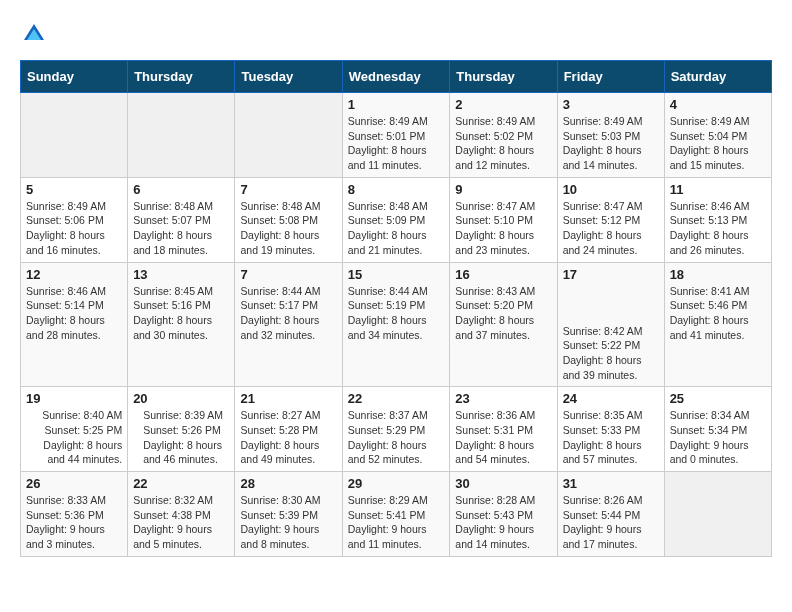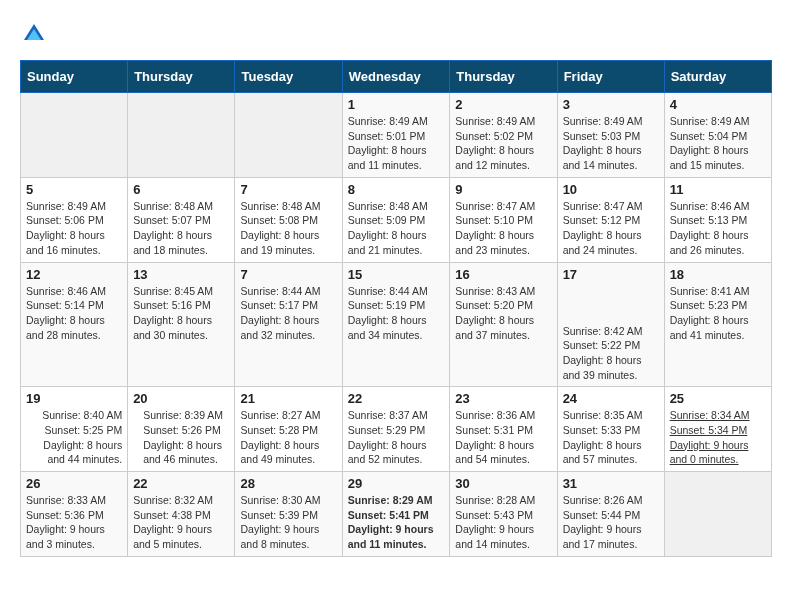--- a/index.html
+++ b/index.html
@@ -244,21 +244,21 @@
         <td>
           <div class="day-num">17</div>
           <div class="day-info" style="white-space: pre-line; margin-top: 42px;">Sunrise: 8:42 AM
 Sunset: 5:22 PM
 Daylight: 8 hours
 and 39 minutes.</div>
         </td>
         <td>
           <div class="day-num">18</div>
           <div class="day-info" style="white-space: pre-line;">Sunrise: 8:41 AM
-Sunset: 5:23 PM
+Sunset: 5:46 PM
 Daylight: 8 hours
 and 41 minutes.</div>
         </td>
       </tr>
       <tr>
         <td>
           <div class="day-num">19</div>
           <div class="day-info" style="white-space: pre-line; text-align: right;">Sunrise: 8:40 AM
 Sunset: 5:25 PM
 Daylight: 8 hours
@@ -294,21 +294,21 @@
         </td>
         <td>
           <div class="day-num">24</div>
           <div class="day-info" style="white-space: pre-line;">Sunrise: 8:35 AM
 Sunset: 5:33 PM
 Daylight: 8 hours
 and 57 minutes.</div>
         </td>
         <td>
           <div class="day-num">25</div>
-          <div class="day-info" style="white-space: pre-line; text-decoration: underline;">Sunrise: 8:34 AM
+          <div class="day-info" style="white-space: pre-line;">Sunrise: 8:34 AM
 Sunset: 5:34 PM
 Daylight: 9 hours
 and 0 minutes.</div>
         </td>
       </tr>
       <tr>
         <td>
           <div class="day-num">26</div>
           <div class="day-info" style="white-space: pre-line;">Sunrise: 8:33 AM
 Sunset: 5:36 PM
@@ -324,21 +324,21 @@
         </td>
         <td>
           <div class="day-num">28</div>
           <div class="day-info" style="white-space: pre-line;">Sunrise: 8:30 AM
 Sunset: 5:39 PM
 Daylight: 9 hours
 and 8 minutes.</div>
         </td>
         <td>
           <div class="day-num">29</div>
-          <div class="day-info" style="white-space: pre-line; font-weight: bold;">Sunrise: 8:29 AM
+          <div class="day-info" style="white-space: pre-line;">Sunrise: 8:29 AM
 Sunset: 5:41 PM
 Daylight: 9 hours
 and 11 minutes.</div>
         </td>
         <td>
           <div class="day-num">30</div>
           <div class="day-info" style="white-space: pre-line;">Sunrise: 8:28 AM
 Sunset: 5:43 PM
 Daylight: 9 hours
 and 14 minutes.</div>

